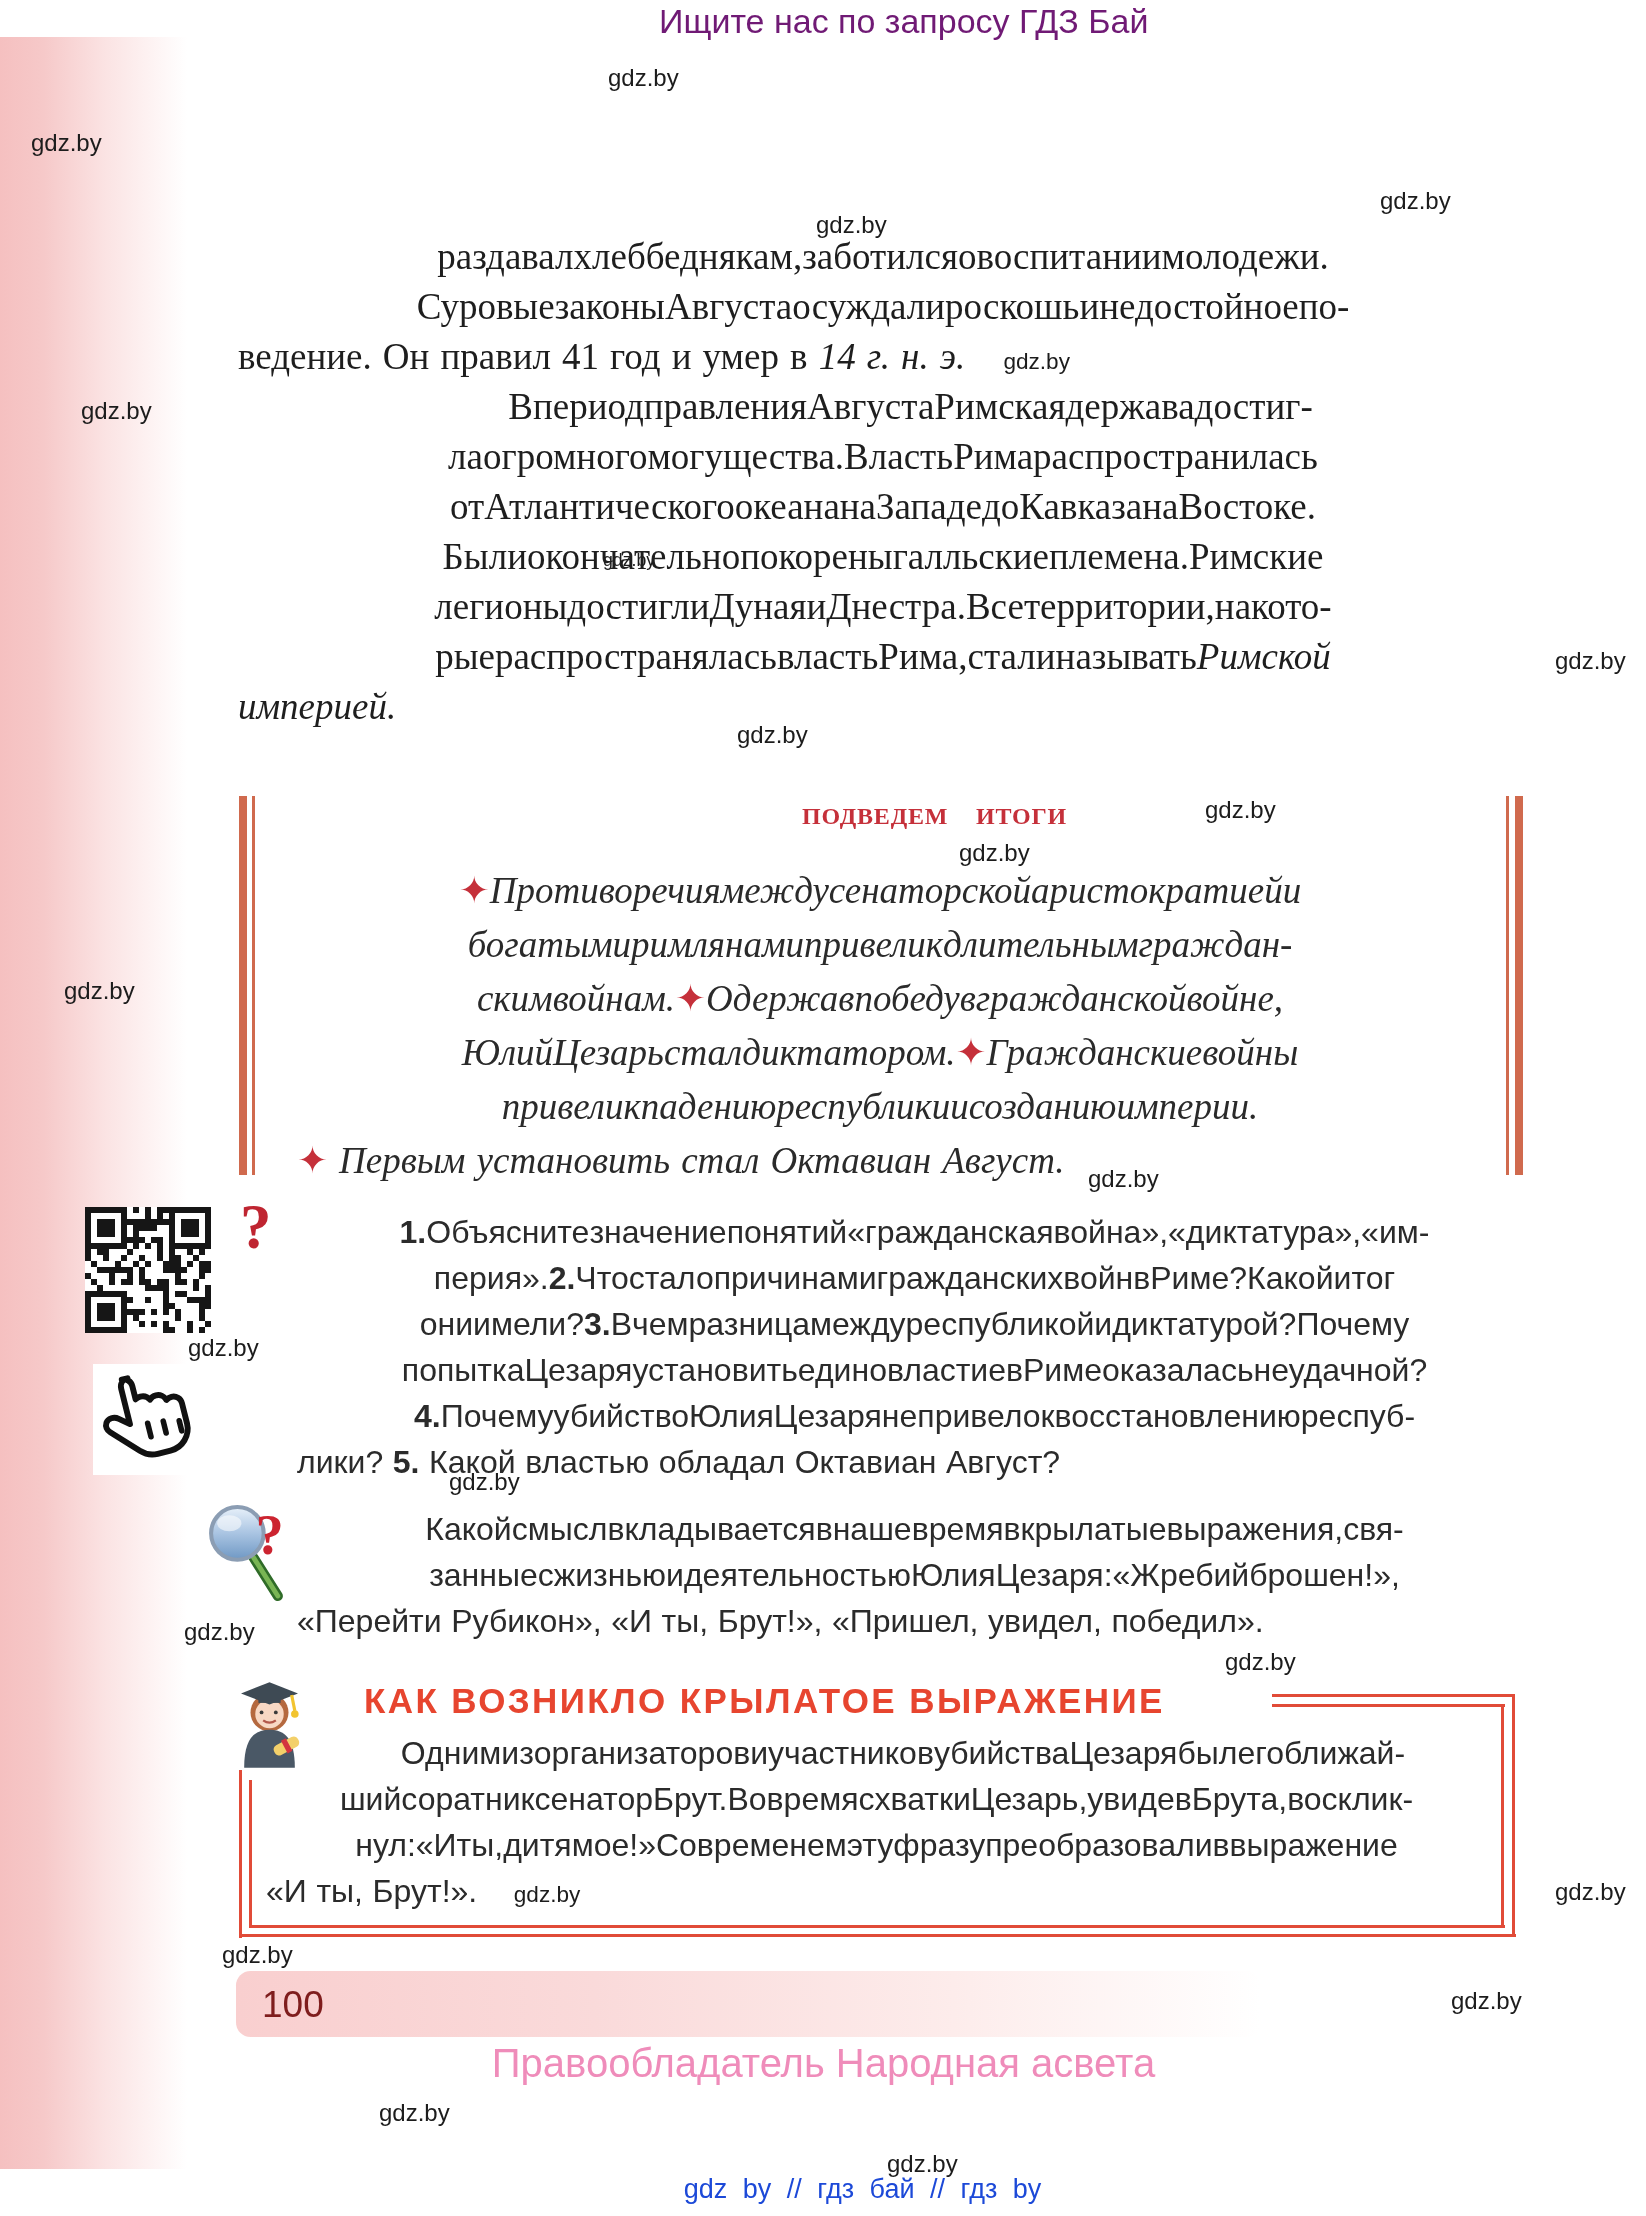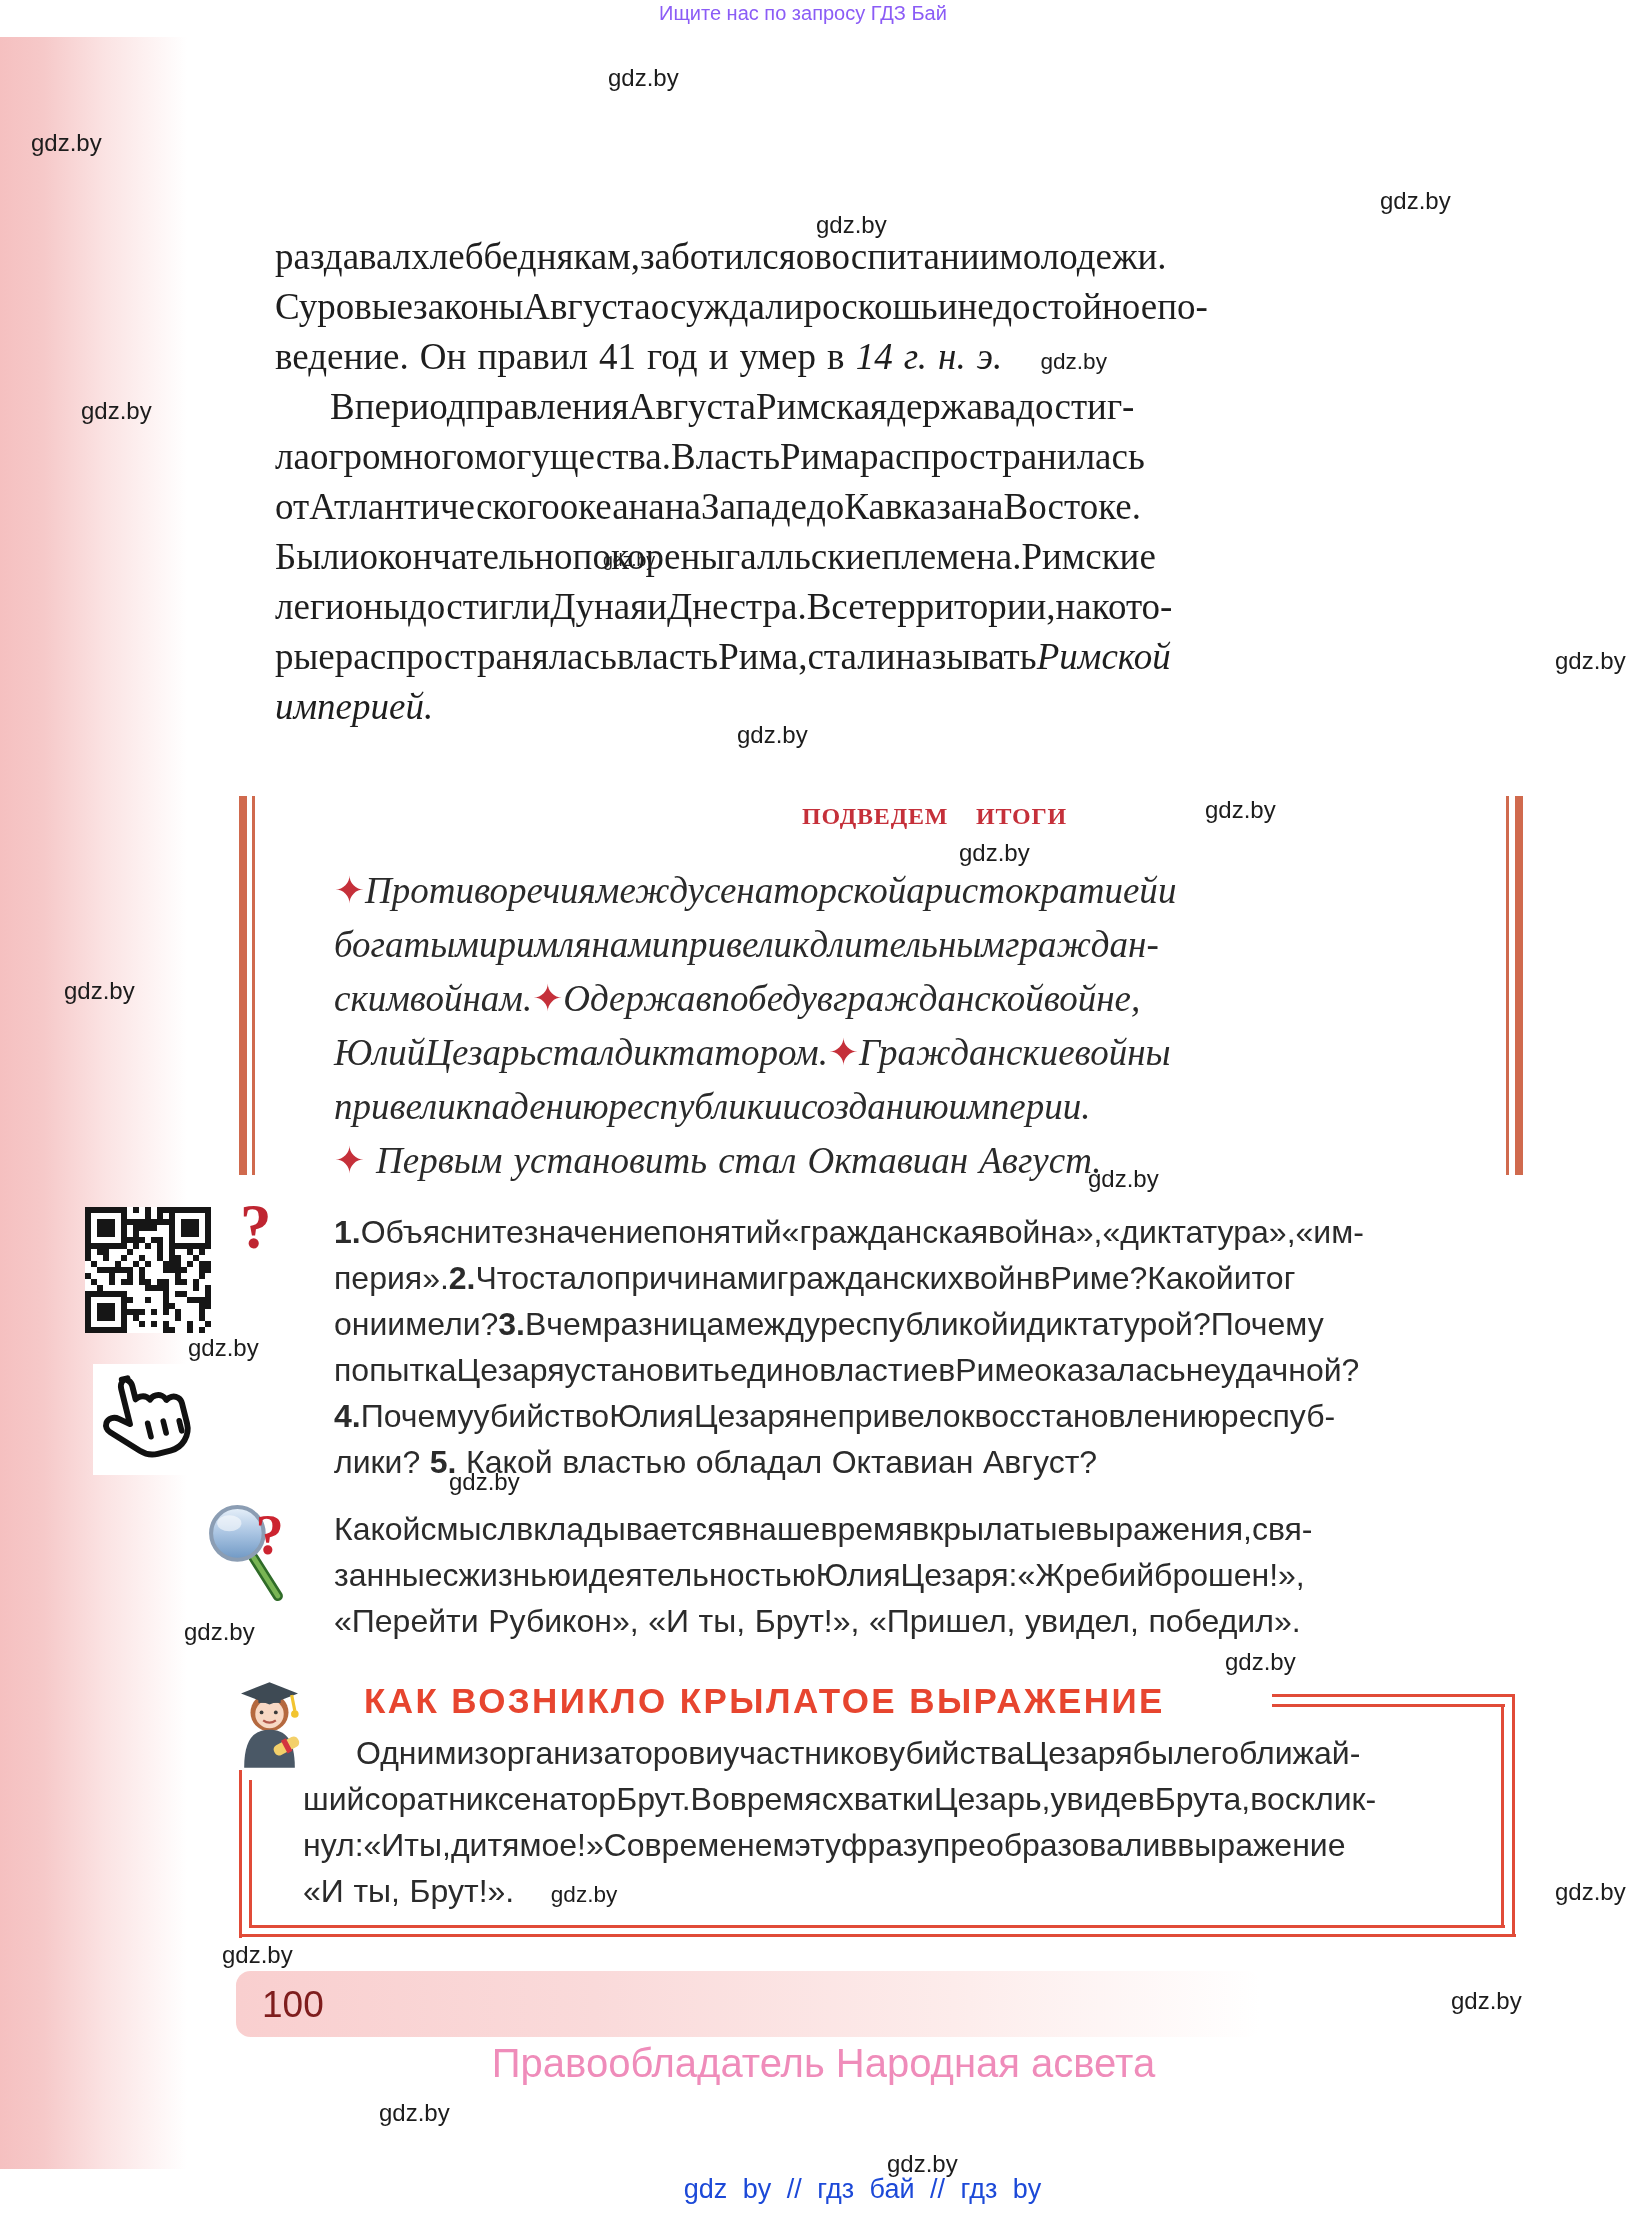--- a/index.html
+++ b/index.html
@@ -13,31 +13,31 @@
   }
   
   .pink-band{
     position:absolute;left:0;top:37px;width:189px;height:2132px;
     background:linear-gradient(to right,#f5c0c0 0px,#f6c9c9 44px,#fbe3e3 105px,rgba(255,255,255,0) 187px);
   }
   
   .promo{
     position:absolute;left:659px;top:1.6px;
     font-family:"Liberation Sans",sans-serif;
-    font-size:20px;color:#8b5cf6;white-space:nowrap;
+    font-size:34px;color:#701a75;white-space:nowrap;
   }
   
   .wm{
     position:absolute;
     font-family:"Liberation Sans",sans-serif;
     font-size:24px;color:#1c1c1c;white-space:nowrap;
   }
   
   .textblock{position:absolute;}
-  .tl{display:flex;justify-content:flex-start;align-items:baseline;margin-left:37px;}
+  .tl{display:flex;justify-content:center;align-items:baseline;}
   .tl.nj{display:block;}
   .tl.nj span{margin-right:0.30em;}
   .tl span.b{font-weight:bold;}
   .tl span.i{font-style:italic;}
   .tl span.star{color:#c5303a;font-style:normal;}
   .tl span.wm-inline{
     font-family:"Liberation Sans",sans-serif;font-size:22.6px;font-weight:normal;
     font-style:normal;color:#1c1c1c;margin-left:27px;
   }
   #para1,#para2{left:238px;width:1290px;font-size:37px;line-height:50px;color:#1e1e1e;}

